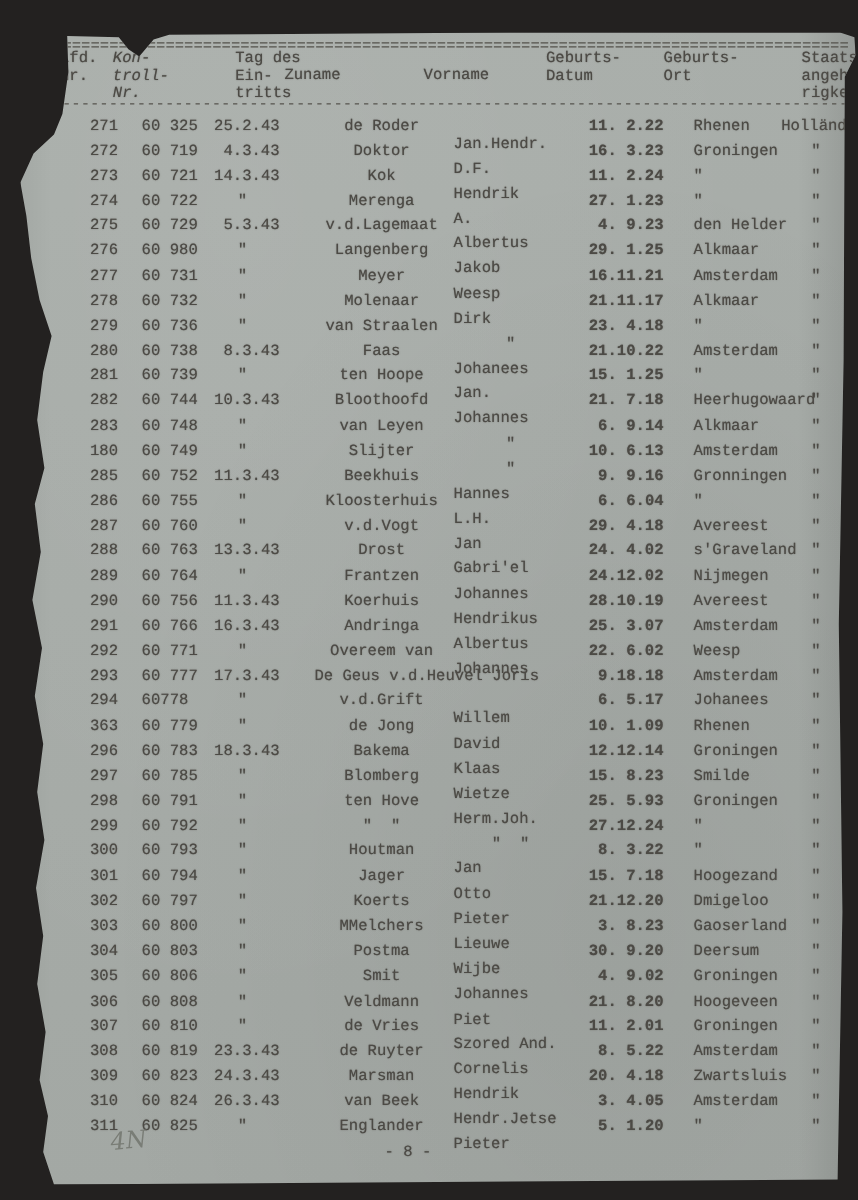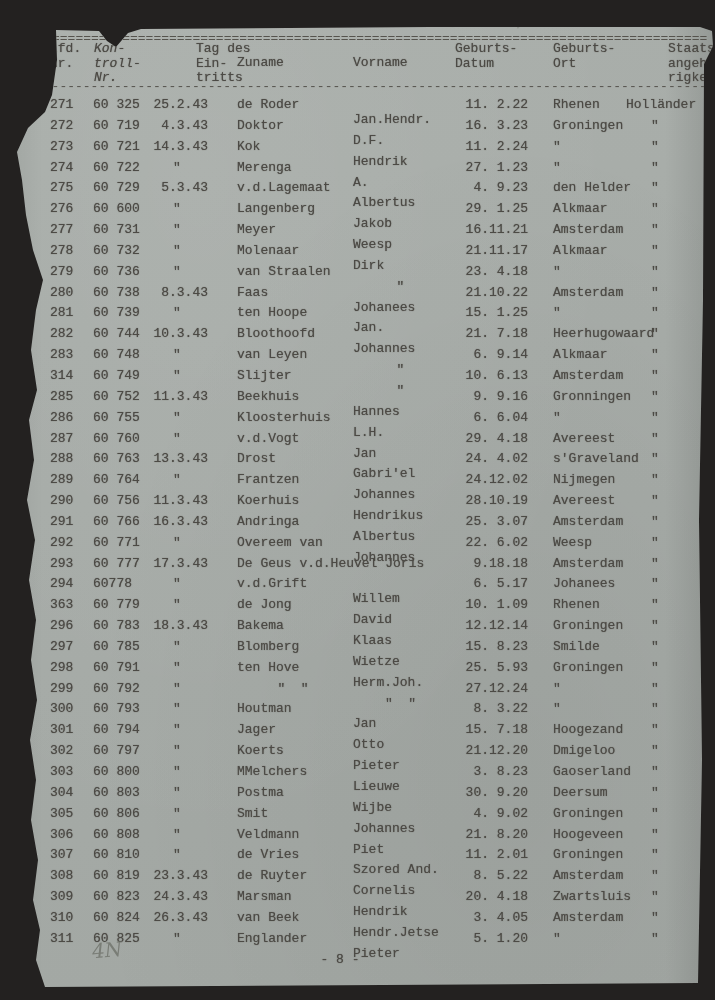--- a/index.html
+++ b/index.html
@@ -24,29 +24,29 @@
     background:
       radial-gradient(ellipse at 28% 18%, rgba(255,255,255,0.06), transparent 60%),
       radial-gradient(ellipse at 72% 78%, rgba(0,0,0,0.05), transparent 60%),
       linear-gradient(90deg, rgba(0,0,0,0.08), transparent 6%, transparent 93%, rgba(0,0,0,0.12)),
       linear-gradient(#a9aeaa,#a3a8a4);
   }
   .ink{color:#4c4a45;text-shadow:0 0 1px rgba(72,70,64,0.75);}
   .abs{position:absolute;}
   .sep{font-size:13px;letter-spacing:0;white-space:pre;color:#55534d;}
   .hdr{font-size:13px;line-height:14.5px;white-space:pre-line;}
-  .rows{position:absolute;left:0;top:95px;width:679px;}
+  .rows{position:absolute;left:0;top:95px;width:679px;padding-left:25px;}
   .row{position:relative;height:20.85px;line-height:20.85px;font-size:13px;white-space:pre;}
   .cell{position:absolute;top:0;white-space:pre;}
   .c1{left:50px;width:36px;}
   .c2{left:93px;width:54px;}
   .c3{left:146px;width:62px;text-align:right;}
-  .c4{left:237px;width:112px;}
+  .c4{left:237px;width:112px;text-align:center;}
   .c5{left:353px;width:95px;margin-top:15px;}
-  .c6{left:450px;width:78px;text-align:right;}
+  .c6{left:450px;width:78px;text-align:right;font-weight:bold;}
   .c7{left:553px;width:90px;}
   .c8{left:626px;width:58px;text-align:center;}
   .c3.q,.c4.q,.c5.q{text-align:center;}
   .pencil{color:#6f726b;font-family:"DejaVu Serif","Liberation Serif",serif;font-style:italic;}
   .annotation-top{left:450px;top:11px;width:240px;font-size:14px;letter-spacing:2px;
     opacity:.55;transform:rotate(-1.5deg);filter:blur(0.3px);}
   .annotation-bottom{left:92px;top:938px;font-size:20px;transform:rotate(-5deg);opacity:.8;}
   .page-number{left:298px;top:952px;width:84px;text-align:center;font-size:13px;}
 </style>
 </head>
@@ -79,29 +79,29 @@
   </div>
 
   <div class="abs sep" style="left:36px;top:79px;">--------------------------------------------------------------------------------------</div>
 
   <div class="rows ink">
       <div class="row"><span class="cell c1">271</span><span class="cell c2">60 325</span><span class="cell c3">25.2.43</span><span class="cell c4">de Roder</span><span class="cell c5">Jan.Hendr.</span><span class="cell c6">11. 2.22</span><span class="cell c7">Rhenen</span><span class="cell c8">Holländer</span></div>
       <div class="row"><span class="cell c1">272</span><span class="cell c2">60 719</span><span class="cell c3">4.3.43</span><span class="cell c4">Doktor</span><span class="cell c5">D.F.</span><span class="cell c6">16. 3.23</span><span class="cell c7">Groningen</span><span class="cell c8 q">"</span></div>
       <div class="row"><span class="cell c1">273</span><span class="cell c2">60 721</span><span class="cell c3">14.3.43</span><span class="cell c4">Kok</span><span class="cell c5">Hendrik</span><span class="cell c6">11. 2.24</span><span class="cell c7 q">"</span><span class="cell c8 q">"</span></div>
       <div class="row"><span class="cell c1">274</span><span class="cell c2">60 722</span><span class="cell c3 q">"</span><span class="cell c4">Merenga</span><span class="cell c5">A.</span><span class="cell c6">27. 1.23</span><span class="cell c7 q">"</span><span class="cell c8 q">"</span></div>
       <div class="row"><span class="cell c1">275</span><span class="cell c2">60 729</span><span class="cell c3">5.3.43</span><span class="cell c4">v.d.Lagemaat</span><span class="cell c5">Albertus</span><span class="cell c6">4. 9.23</span><span class="cell c7">den Helder</span><span class="cell c8 q">"</span></div>
-      <div class="row"><span class="cell c1">276</span><span class="cell c2">60 600</span><span class="cell c3 q">"</span><span class="cell c4">Langenberg</span><span class="cell c5">Jakob</span><span class="cell c6">29. 1.25</span><span class="cell c7">Alkmaar</span><span class="cell c8 q">"</span></div>
+      <div class="row"><span class="cell c1">276</span><span class="cell c2">60 980</span><span class="cell c3 q">"</span><span class="cell c4">Langenberg</span><span class="cell c5">Jakob</span><span class="cell c6">29. 1.25</span><span class="cell c7">Alkmaar</span><span class="cell c8 q">"</span></div>
       <div class="row"><span class="cell c1">277</span><span class="cell c2">60 731</span><span class="cell c3 q">"</span><span class="cell c4">Meyer</span><span class="cell c5">Weesp</span><span class="cell c6">16.11.21</span><span class="cell c7">Amsterdam</span><span class="cell c8 q">"</span></div>
       <div class="row"><span class="cell c1">278</span><span class="cell c2">60 732</span><span class="cell c3 q">"</span><span class="cell c4">Molenaar</span><span class="cell c5">Dirk</span><span class="cell c6">21.11.17</span><span class="cell c7">Alkmaar</span><span class="cell c8 q">"</span></div>
       <div class="row"><span class="cell c1">279</span><span class="cell c2">60 736</span><span class="cell c3 q">"</span><span class="cell c4">van Straalen</span><span class="cell c5 q">"</span><span class="cell c6">23. 4.18</span><span class="cell c7 q">"</span><span class="cell c8 q">"</span></div>
       <div class="row"><span class="cell c1">280</span><span class="cell c2">60 738</span><span class="cell c3">8.3.43</span><span class="cell c4">Faas</span><span class="cell c5">Johanees</span><span class="cell c6">21.10.22</span><span class="cell c7">Amsterdam</span><span class="cell c8 q">"</span></div>
       <div class="row"><span class="cell c1">281</span><span class="cell c2">60 739</span><span class="cell c3 q">"</span><span class="cell c4">ten Hoope</span><span class="cell c5">Jan.</span><span class="cell c6">15. 1.25</span><span class="cell c7 q">"</span><span class="cell c8 q">"</span></div>
       <div class="row"><span class="cell c1">282</span><span class="cell c2">60 744</span><span class="cell c3">10.3.43</span><span class="cell c4">Bloothoofd</span><span class="cell c5">Johannes</span><span class="cell c6">21. 7.18</span><span class="cell c7">Heerhugowaard</span><span class="cell c8 q">"</span></div>
       <div class="row"><span class="cell c1">283</span><span class="cell c2">60 748</span><span class="cell c3 q">"</span><span class="cell c4">van Leyen</span><span class="cell c5 q">"</span><span class="cell c6">6. 9.14</span><span class="cell c7">Alkmaar</span><span class="cell c8 q">"</span></div>
-      <div class="row"><span class="cell c1">314</span><span class="cell c2">60 749</span><span class="cell c3 q">"</span><span class="cell c4">Slijter</span><span class="cell c5 q">"</span><span class="cell c6">10. 6.13</span><span class="cell c7">Amsterdam</span><span class="cell c8 q">"</span></div>
+      <div class="row"><span class="cell c1">180</span><span class="cell c2">60 749</span><span class="cell c3 q">"</span><span class="cell c4">Slijter</span><span class="cell c5 q">"</span><span class="cell c6">10. 6.13</span><span class="cell c7">Amsterdam</span><span class="cell c8 q">"</span></div>
       <div class="row"><span class="cell c1">285</span><span class="cell c2">60 752</span><span class="cell c3">11.3.43</span><span class="cell c4">Beekhuis</span><span class="cell c5">Hannes</span><span class="cell c6">9. 9.16</span><span class="cell c7">Gronningen</span><span class="cell c8 q">"</span></div>
       <div class="row"><span class="cell c1">286</span><span class="cell c2">60 755</span><span class="cell c3 q">"</span><span class="cell c4">Kloosterhuis</span><span class="cell c5">L.H.</span><span class="cell c6">6. 6.04</span><span class="cell c7 q">"</span><span class="cell c8 q">"</span></div>
       <div class="row"><span class="cell c1">287</span><span class="cell c2">60 760</span><span class="cell c3 q">"</span><span class="cell c4">v.d.Vogt</span><span class="cell c5">Jan</span><span class="cell c6">29. 4.18</span><span class="cell c7">Avereest</span><span class="cell c8 q">"</span></div>
       <div class="row"><span class="cell c1">288</span><span class="cell c2">60 763</span><span class="cell c3">13.3.43</span><span class="cell c4">Drost</span><span class="cell c5">Gabri'el</span><span class="cell c6">24. 4.02</span><span class="cell c7">s'Graveland</span><span class="cell c8 q">"</span></div>
       <div class="row"><span class="cell c1">289</span><span class="cell c2">60 764</span><span class="cell c3 q">"</span><span class="cell c4">Frantzen</span><span class="cell c5">Johannes</span><span class="cell c6">24.12.02</span><span class="cell c7">Nijmegen</span><span class="cell c8 q">"</span></div>
       <div class="row"><span class="cell c1">290</span><span class="cell c2">60 756</span><span class="cell c3">11.3.43</span><span class="cell c4">Koerhuis</span><span class="cell c5">Hendrikus</span><span class="cell c6">28.10.19</span><span class="cell c7">Avereest</span><span class="cell c8 q">"</span></div>
       <div class="row"><span class="cell c1">291</span><span class="cell c2">60 766</span><span class="cell c3">16.3.43</span><span class="cell c4">Andringa</span><span class="cell c5">Albertus</span><span class="cell c6">25. 3.07</span><span class="cell c7">Amsterdam</span><span class="cell c8 q">"</span></div>
       <div class="row"><span class="cell c1">292</span><span class="cell c2">60 771</span><span class="cell c3 q">"</span><span class="cell c4">Overeem van</span><span class="cell c5">Johannes</span><span class="cell c6">22. 6.02</span><span class="cell c7">Weesp</span><span class="cell c8 q">"</span></div>
       <div class="row"><span class="cell c1">293</span><span class="cell c2">60 777</span><span class="cell c3">17.3.43</span><span class="cell c4">De Geus v.d.Heuvel Joris</span><span class="cell c5"></span><span class="cell c6">9.18.18</span><span class="cell c7">Amsterdam</span><span class="cell c8 q">"</span></div>
       <div class="row"><span class="cell c1">294</span><span class="cell c2">60778</span><span class="cell c3 q">"</span><span class="cell c4">v.d.Grift</span><span class="cell c5">Willem</span><span class="cell c6">6. 5.17</span><span class="cell c7">Johanees</span><span class="cell c8 q">"</span></div>

